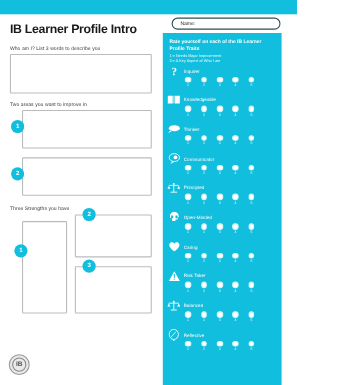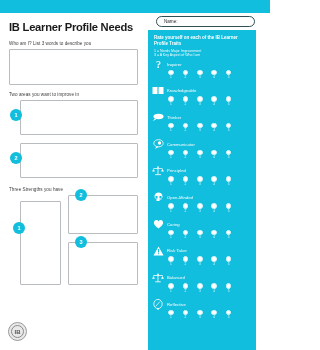--- a/index.html
+++ b/index.html
@@ -177,21 +177,21 @@
 </style>
 </head>
 <body>
 
 <div id="page">
 
   <div id="topbar"></div>
 
   <div id="left">
 
-    <div id="page-title">IB Learner Profile Needs</div>
+    <div id="page-title">IB Learner Profile Intro</div>
 
     <div class="prompt">Who am I? List 3 words to describe you</div>
     <div class="writebox" id="box-words"></div>
 
     <div class="prompt">Two areas you want to improve in</div>
     <div id="improve-wrap" style="height:80px;">
       <div class="numdot" id="dot-imp1">1</div>
       <div class="writebox" id="box-imp1"></div>
       <div class="numdot" id="dot-imp2">2</div>
       <div class="writebox" id="box-imp2"></div>

